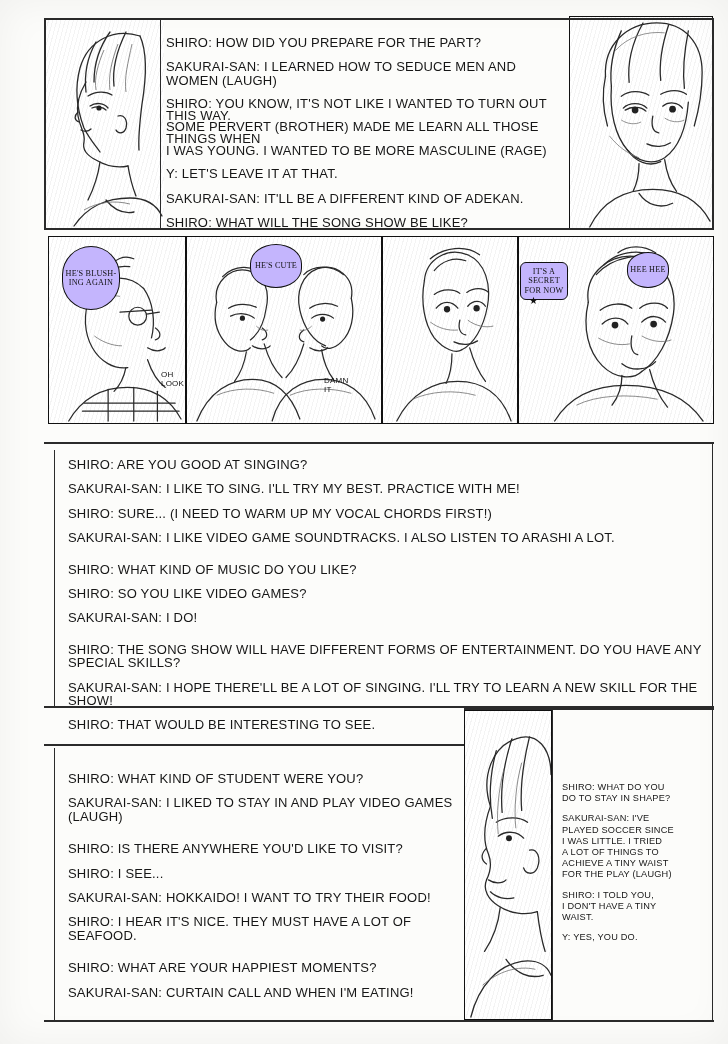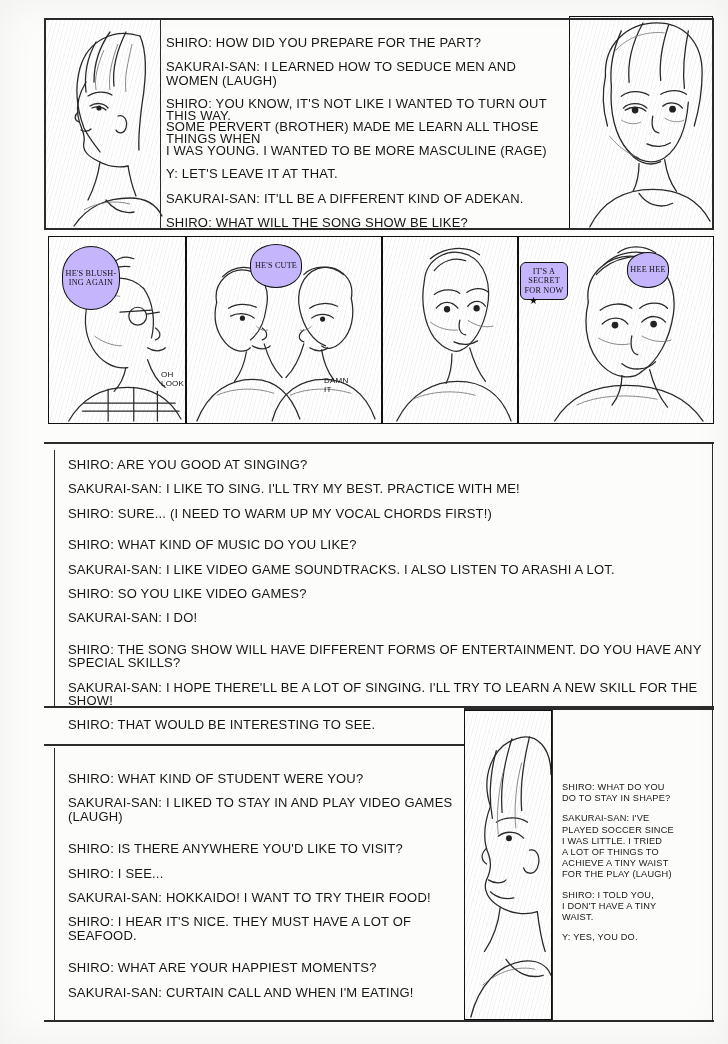--- a/index.html
+++ b/index.html
@@ -397,22 +397,22 @@
 
   <div class="scanline" style="left:44px; top:442px; width:670px; height:1.6px;"></div>
   <div class="scanline" style="left:54px; top:450px; width:1.4px; height:256px;"></div>
   <div class="scanline" style="left:44px; top:706px; width:670px; height:1.5px;"></div>
   <div class="scanline" style="left:712px; top:442px; width:1.4px; height:264px;"></div>
 
   <div class="txtblock" style="left:68px; top:458px; width:636px;">
     <p class="line">SHIRO: ARE YOU GOOD AT SINGING?</p>
     <p class="line gap">SAKURAI-SAN: I LIKE TO SING. I'LL TRY MY BEST. PRACTICE WITH ME!</p>
     <p class="line gap">SHIRO: SURE... (I NEED TO WARM UP MY VOCAL CHORDS FIRST!)</p>
+    <p class="line gap">SAKURAI-SAN: I LIKE VIDEO GAME SOUNDTRACKS. I ALSO LISTEN TO ARASHI A LOT.</p>
     <p class="line gap" style="margin-top:18px;">SHIRO: WHAT KIND OF MUSIC DO YOU LIKE?</p>
-    <p class="line gap">SAKURAI-SAN: I LIKE VIDEO GAME SOUNDTRACKS. I ALSO LISTEN TO ARASHI A LOT.</p>
     <p class="line gap">SHIRO: SO YOU LIKE VIDEO GAMES?</p>
     <p class="line gap">SAKURAI-SAN: I DO!</p>
     <p class="line gap" style="margin-top:18px;">SHIRO: THE SONG SHOW WILL HAVE DIFFERENT FORMS OF ENTERTAINMENT. DO YOU HAVE ANY SPECIAL SKILLS?</p>
     <p class="line gap">SAKURAI-SAN: I HOPE THERE'LL BE A LOT OF SINGING. I'LL TRY TO LEARN A NEW SKILL FOR THE SHOW!</p>
     <p class="line gap">SHIRO: THAT WOULD BE INTERESTING TO SEE.</p>
   </div>
 
   <div class="panel" style="left:464px; top:710px; width:88px; height:310px;">
     <div class="art">
       <svg viewBox="0 0 88 310" preserveAspectRatio="none">

